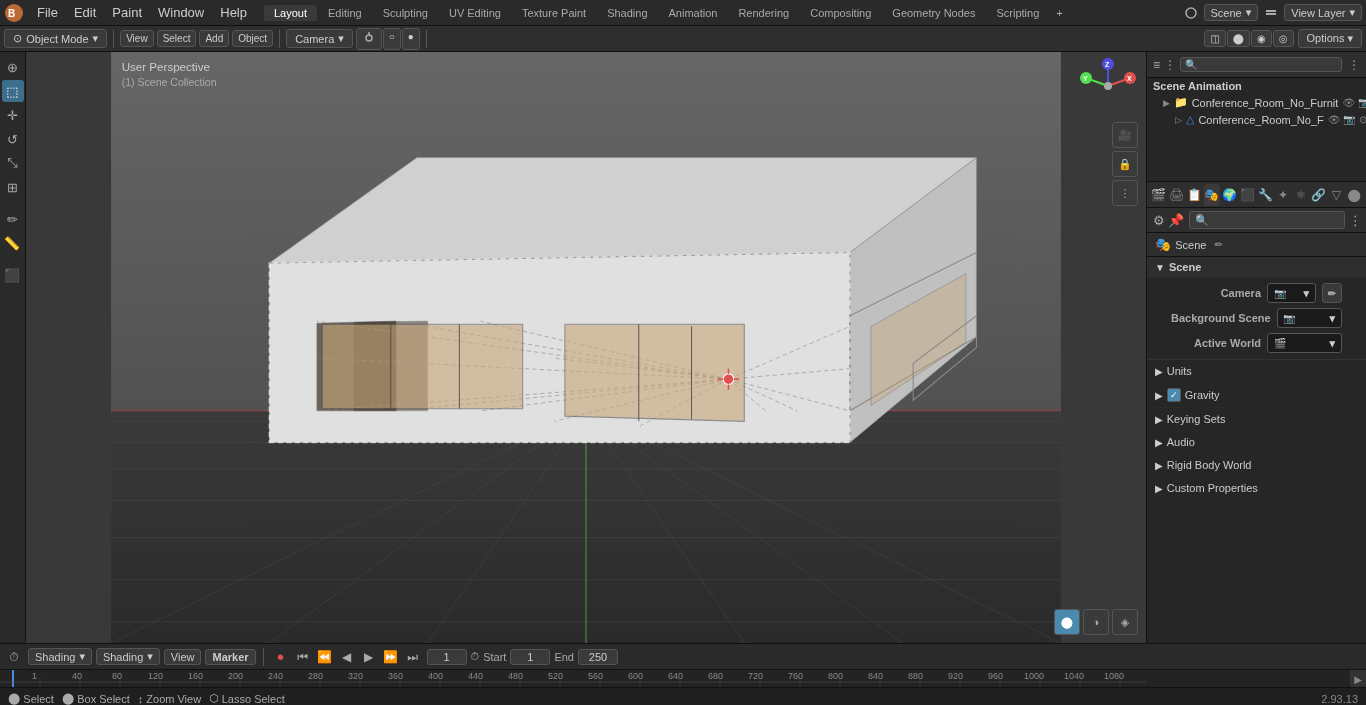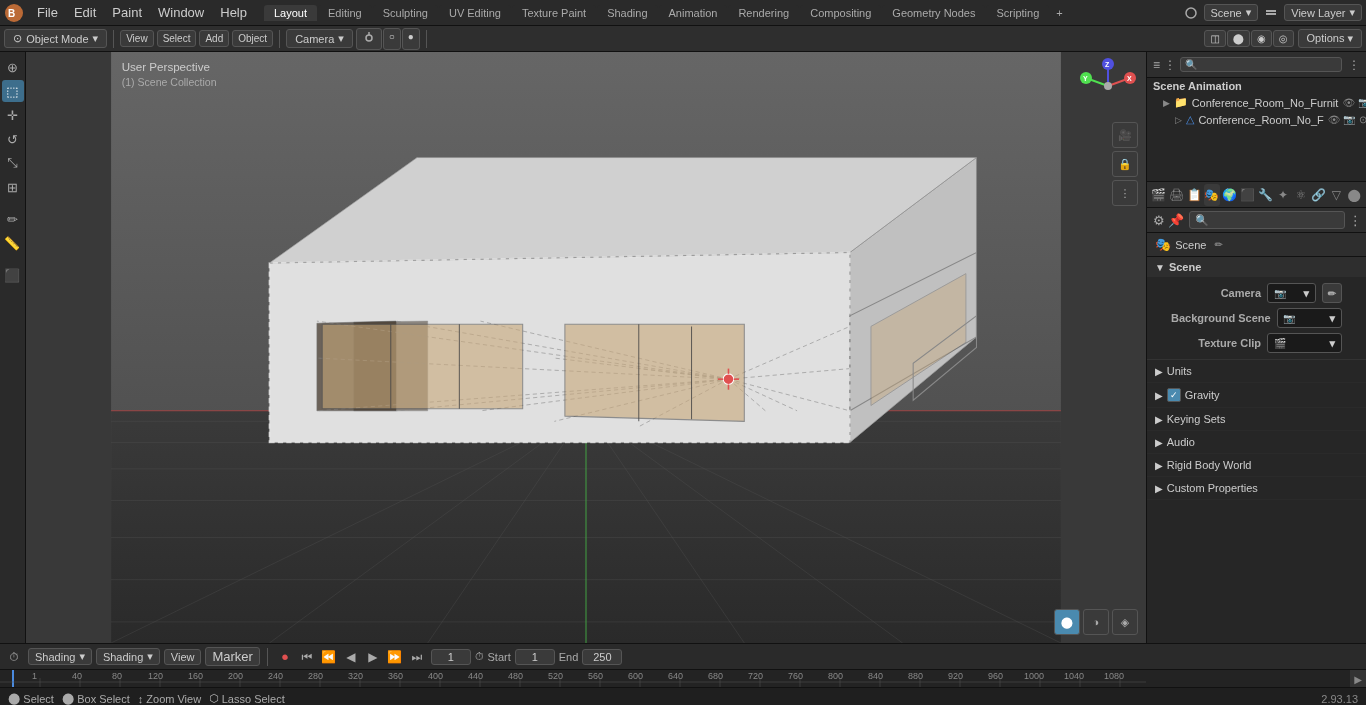--- a/index.html
+++ b/index.html
@@ -835,21 +835,21 @@
 
           <div class="prop-row">
             <span class="prop-label">Background Scene</span>
             <div class="prop-value prop-value-dark">
               <span style="color:#aaa; font-size:10px;">📷</span>
               <span>▾</span>
             </div>
           </div>
 
           <div class="prop-row">
-            <span class="prop-label">Texture Clip</span>
+            <span class="prop-label">Active World</span>
             <div class="prop-value prop-value-dark">
               <span style="color:#aaa; font-size:10px;">🎬</span>
               <span>▾</span>
             </div>
           </div>
         </div>
       </div>
 
       <div class="prop-sub-section">
         <div class="prop-sub-header">
@@ -909,21 +909,21 @@
 
   <div class="mode-selector" style="font-size:11px; padding:1px 6px;">
     <span>Shading</span>
     <span>▾</span>
   </div>
 
   <div class="mode-selector" style="font-size:11px; padding:1px 6px;">
     <span>View</span>
   </div>
 
-  <div class="mode-selector" style="font-size:13px; padding:1px 6px;">
+  <div class="mode-selector" style="font-size:11px; padding:1px 6px;font-weight:bold;">
     <span>Marker</span>
   </div>
 
   <div class="toolbar-separator"></div>
 
   <div class="timeline-playback">
     <div class="tl-btn" style="color:#e05050;">⏺</div>
     <div class="tl-btn">⏮</div>
     <div class="tl-btn">⏪</div>
     <div class="tl-btn">◀</div>

